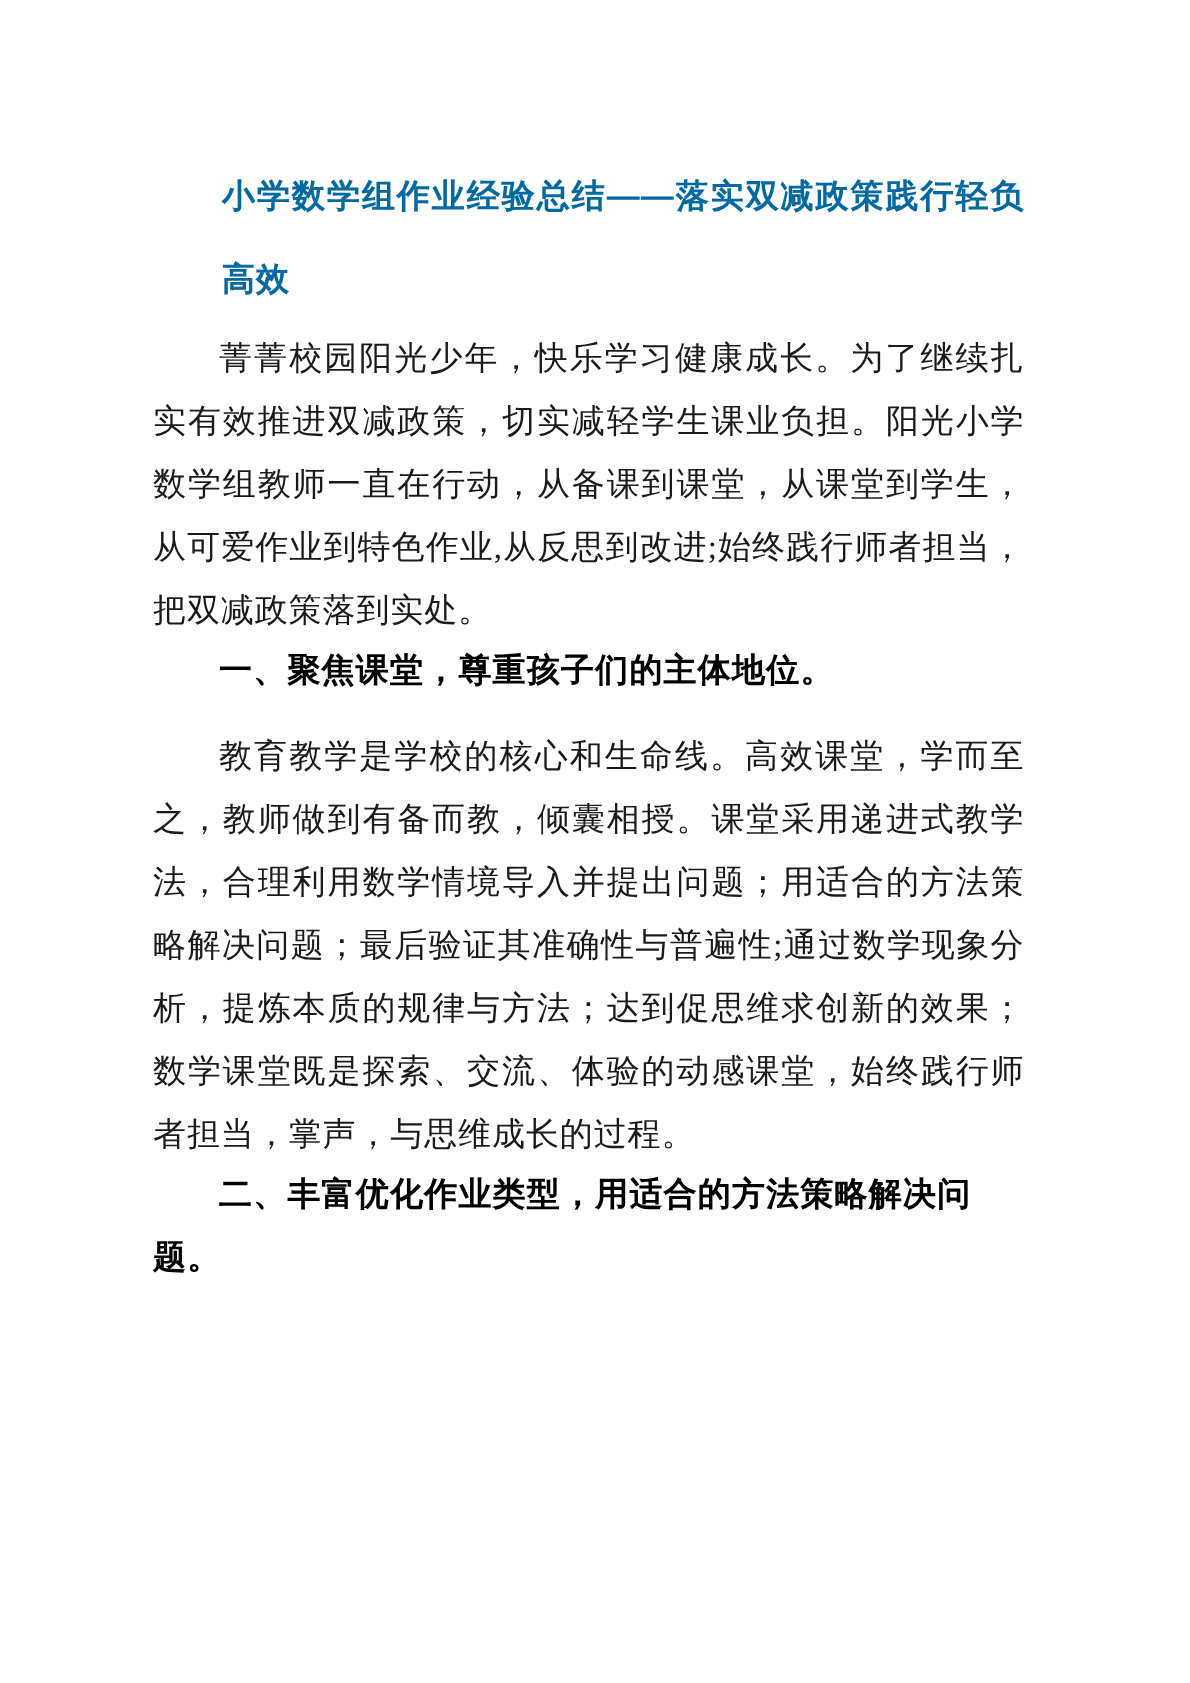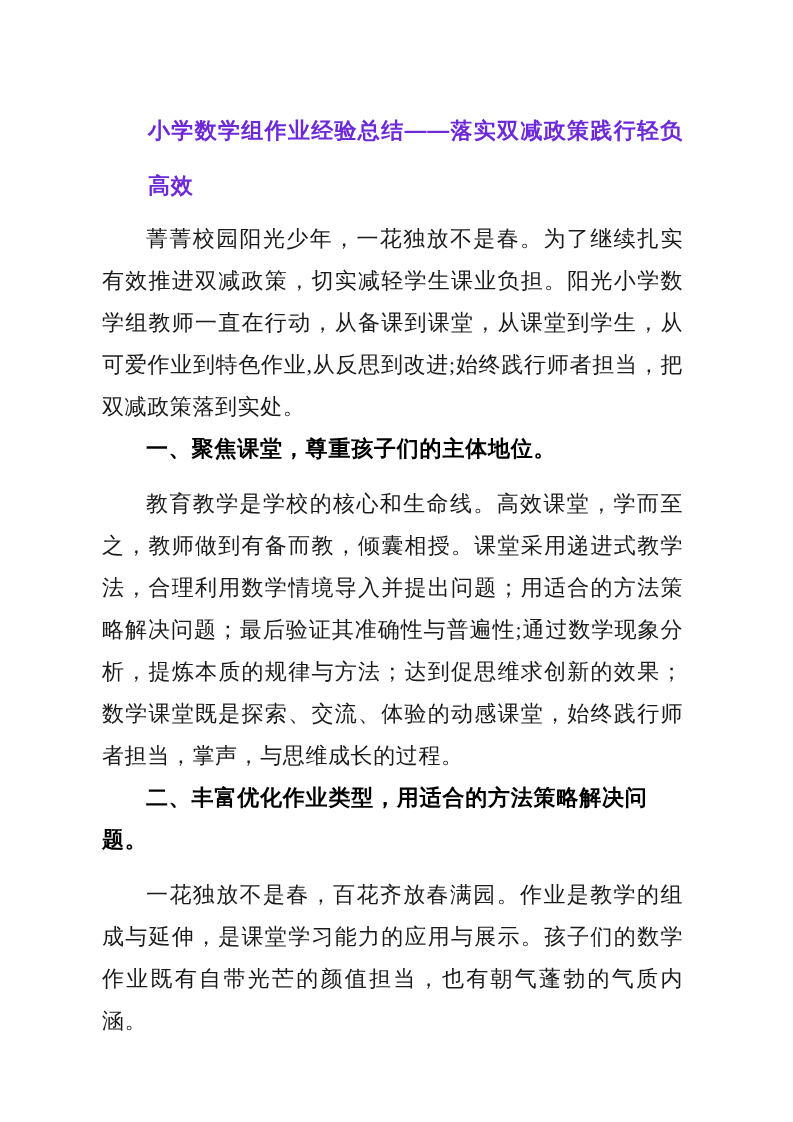--- a/index.html
+++ b/index.html
@@ -17,30 +17,30 @@
   .doc-page {
     box-sizing: border-box;
     width: 793px;
     height: 1122px;
     background: #ffffff;
     padding: 103px 110px 0 102px;
   }
   .doc-title {
     font-family: "Liberation Sans", "DejaVu Sans", sans-serif;
     font-weight: bold;
-    color: #6d28d9;
+    color: #0369a1;
     font-size: 22px;
     line-height: 55px;
     letter-spacing: 0.7px;
     padding-left: 46px;
     margin: 0 0 5px 0;
     text-align: justify;
   }
   .section-heading {
-    font-family: Liberation Sans, sans-serif;
+    font-family: Liberation Mono, monospace;
     font-weight: bold;
     color: #000000;
     font-size: 22px;
     line-height: 42px;
     letter-spacing: 0.8px;
     text-indent: 2em;
     margin: 0 0 13px 0;
   }
   .body-para {
     font-size: 22px;
@@ -53,22 +53,21 @@
   .body-para + .section-heading {
     margin-top: 0;
   }
 </style>
 </head>
 <body>
 
 <div class="doc-page">
   <h1 class="doc-title">小学数学组作业经验总结——落实双减政策践行轻负高效</h1>
 
-  <p class="body-para">菁菁校园阳光少年，一花独放不是春。为了继续扎实有效推进双减政策，切实减轻学生课业负担。阳光小学数学组教师一直在行动，从备课到课堂，从课堂到学生，从可爱作业到特色作业,从反思到改进;始终践行师者担当，把双减政策落到实处。</p>
+  <p class="body-para">菁菁校园阳光少年，快乐学习健康成长。为了继续扎实有效推进双减政策，切实减轻学生课业负担。阳光小学数学组教师一直在行动，从备课到课堂，从课堂到学生，从可爱作业到特色作业,从反思到改进;始终践行师者担当，把双减政策落到实处。</p>
 
   <h2 class="section-heading">一、聚焦课堂，尊重孩子们的主体地位。</h2>
 
   <p class="body-para">教育教学是学校的核心和生命线。高效课堂，学而至之，教师做到有备而教，倾囊相授。课堂采用递进式教学法，合理利用数学情境导入并提出问题；用适合的方法策略解决问题；最后验证其准确性与普遍性;通过数学现象分析，提炼本质的规律与方法；达到促思维求创新的效果；数学课堂既是探索、交流、体验的动感课堂，始终践行师者担当，掌声，与思维成长的过程。</p>
 
   <h2 class="section-heading">二、丰富优化作业类型，用适合的方法策略解决问题。</h2>
 
-  <p class="body-para">一花独放不是春，百花齐放春满园。作业是教学的组成与延伸，是课堂学习能力的应用与展示。孩子们的数学作业既有自带光芒的颜值担当，也有朝气蓬勃的气质内涵。</p>
 </div>
 
 </body></html>

